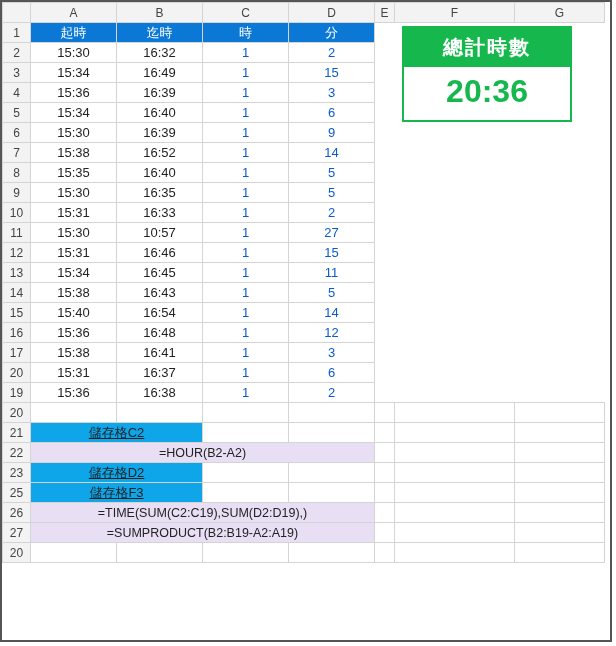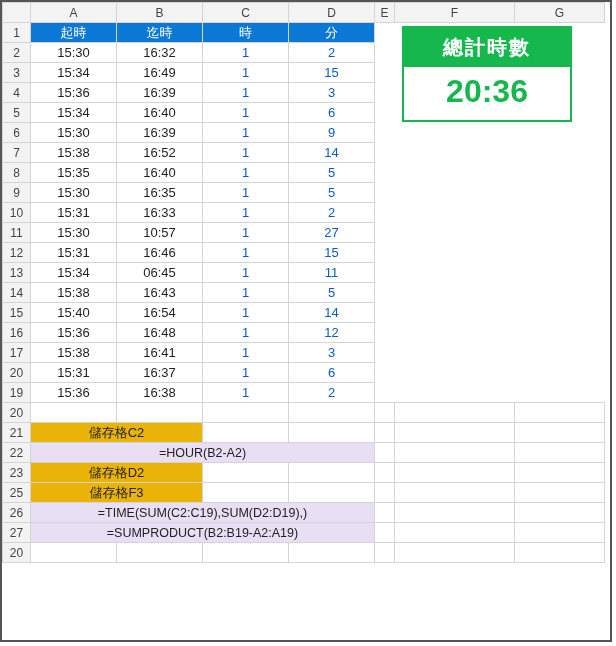--- a/index.html
+++ b/index.html
@@ -43,24 +43,25 @@
   .colhead-g { width: 90px; }
   .rowhead { width: 28px; background:#f3f3f3; font-size:12px; color:#444; }
   .hdr-row td.datacell {
     background: #0a78d4;
     color: #fff;
     font-size: 13px;
   }
   td.datacell { color:#222; }
   td.blue { color:#0a5bd0; }
   .label-purple-dark {
-    background:#eab308;
+    background:#0ea5e9;
     color:#fff;
     text-align:left;
     padding-left:8px;
+    text-decoration:underline;
   }
   .label-purple-light {
     background:#e9dff5;
     color:#4a2f7a;
     text-align:left;
     padding-left:6px;
     font-size:12.5px;
   }
   .total-box {
     position:absolute;
@@ -224,21 +225,21 @@
           <td class="datacell">16:46</td>
           <td class="datacell blue">1</td>
           <td class="datacell blue">15</td>
           <td class="datacell" style="border: none;"></td>
           <td class="datacell" style="border: none;"></td>
           <td class="datacell" style="border: none;"></td>
         </tr>
         <tr>
           <th class="rowhead">13</th>
           <td class="datacell">15:34</td>
-          <td class="datacell">06:45</td>
+          <td class="datacell">16:45</td>
           <td class="datacell blue">1</td>
           <td class="datacell blue">11</td>
           <td class="datacell" style="border: none;"></td>
           <td class="datacell" style="border: none;"></td>
           <td class="datacell" style="border: none;"></td>
         </tr>
         <tr>
           <th class="rowhead">14</th>
           <td class="datacell">15:38</td>
           <td class="datacell">16:43</td>

